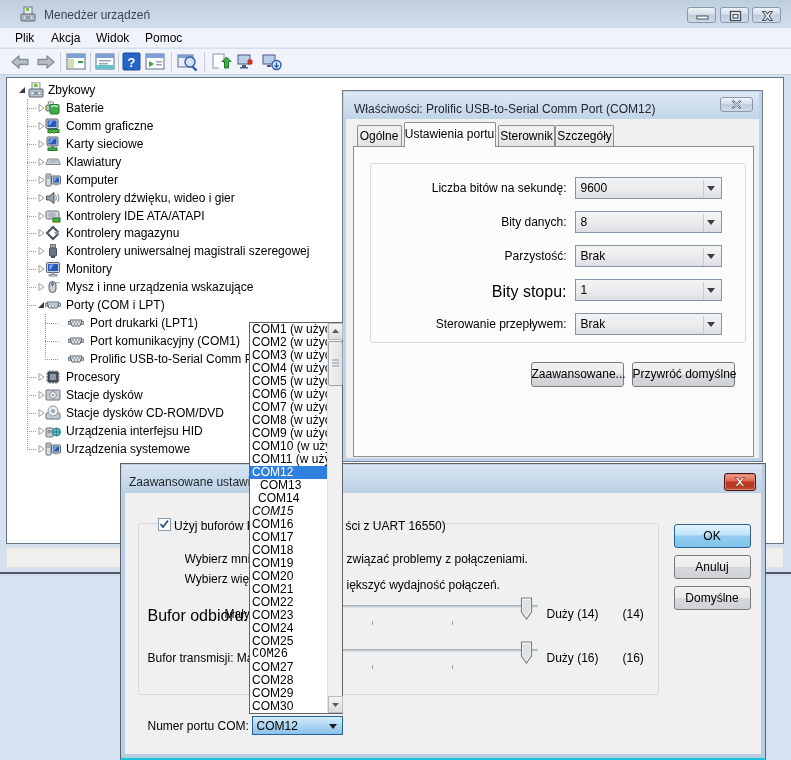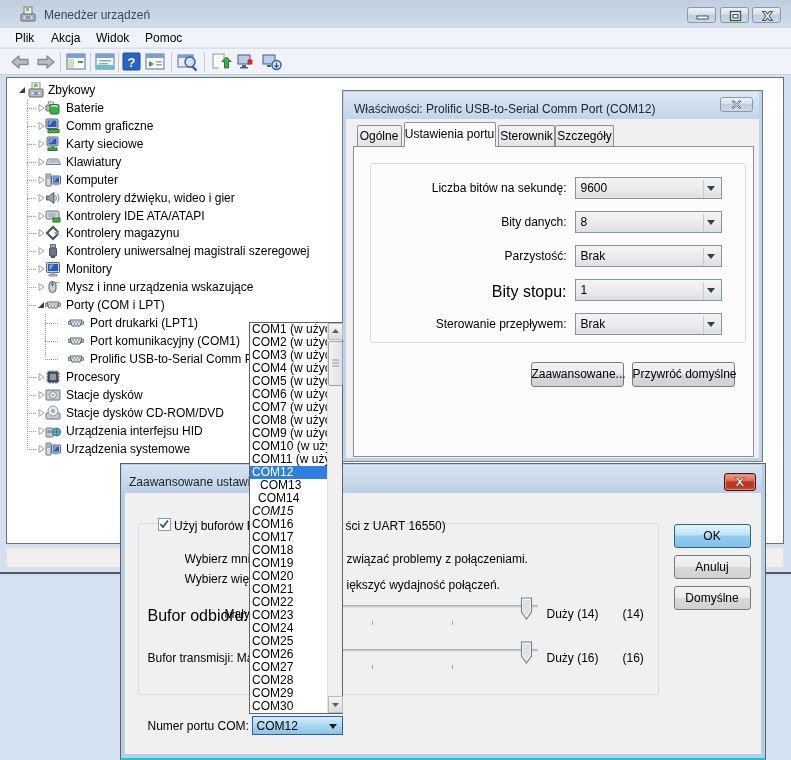--- a/index.html
+++ b/index.html
@@ -578,21 +578,21 @@
 <div class="abs" style="left:0;top:195px;width:77px;height:13px;font-size:12px;line-height:13px;padding-left:2px;white-space:nowrap;overflow:hidden;">COM16</div>
 <div class="abs" style="left:0;top:208px;width:77px;height:13px;font-size:12px;line-height:13px;padding-left:2px;white-space:nowrap;overflow:hidden;">COM17</div>
 <div class="abs" style="left:0;top:221px;width:77px;height:13px;font-size:12px;line-height:13px;padding-left:2px;white-space:nowrap;overflow:hidden;">COM18</div>
 <div class="abs" style="left:0;top:234px;width:77px;height:13px;font-size:12px;line-height:13px;padding-left:2px;white-space:nowrap;overflow:hidden;">COM19</div>
 <div class="abs" style="left:0;top:247px;width:77px;height:13px;font-size:12px;line-height:13px;padding-left:2px;white-space:nowrap;overflow:hidden;">COM20</div>
 <div class="abs" style="left:0;top:260px;width:77px;height:13px;font-size:12px;line-height:13px;padding-left:2px;white-space:nowrap;overflow:hidden;">COM21</div>
 <div class="abs" style="left:0;top:273px;width:63px;height:13px;font-size:12px;line-height:13px;padding-left:2px;white-space:nowrap;overflow:hidden;">COM22</div>
 <div class="abs" style="left:0;top:286px;width:77px;height:13px;font-size:12px;line-height:13px;padding-left:2px;white-space:nowrap;overflow:hidden;">COM23</div>
 <div class="abs" style="left:0;top:299px;width:77px;height:13px;font-size:12px;line-height:13px;padding-left:2px;white-space:nowrap;overflow:hidden;">COM24</div>
 <div class="abs" style="left:0;top:312px;width:77px;height:13px;font-size:12px;line-height:13px;padding-left:2px;white-space:nowrap;overflow:hidden;">COM25</div>
-<div class="abs" style="left:0;top:325px;width:75px;height:13px;font-size:12px;line-height:13px;padding-left:2px;white-space:nowrap;overflow:hidden;">COM26</div>
+<div class="abs" style="left:0;top:325px;width:75px;height:13px;font-size:12px;line-height:13px;padding-left:2px;white-space:nowrap;overflow:hidden;font-family:Liberation Mono, monospace;">COM26</div>
 <div class="abs" style="left:0;top:338px;width:77px;height:13px;font-size:12px;line-height:13px;padding-left:2px;white-space:nowrap;overflow:hidden;">COM27</div>
 <div class="abs" style="left:0;top:351px;width:77px;height:13px;font-size:12px;line-height:13px;padding-left:2px;white-space:nowrap;overflow:hidden;">COM28</div>
 <div class="abs" style="left:0;top:364px;width:77px;height:13px;font-size:12px;line-height:13px;padding-left:2px;white-space:nowrap;overflow:hidden;">COM29</div>
 <div class="abs" style="left:0;top:377px;width:77px;height:13px;font-size:12px;line-height:13px;padding-left:2px;white-space:nowrap;overflow:hidden;">COM30</div>
 <div class="abs" style="left:77px;top:0;width:15px;height:390px;background:#f0f0f0;border-left:1px solid #e2e2e2;">
 <div class="abs" style="left:0;top:0;width:15px;height:17px;background:linear-gradient(#f4f4f4,#dcdcdc);border:1px solid #b8bcc0;"><svg width="13" height="15">
           <path d="M3 9 L6.5 5 L10 9 Z" fill="#555c63"></path>
         </svg></div>
 <div class="abs" style="left:0;top:18px;width:15px;height:45px;background:linear-gradient(90deg,#f2f3f4,#dfe2e5);border:1px solid #9aa2aa;border-radius:2px;"><svg width="13" height="43">
           <g stroke="#8f979f">

